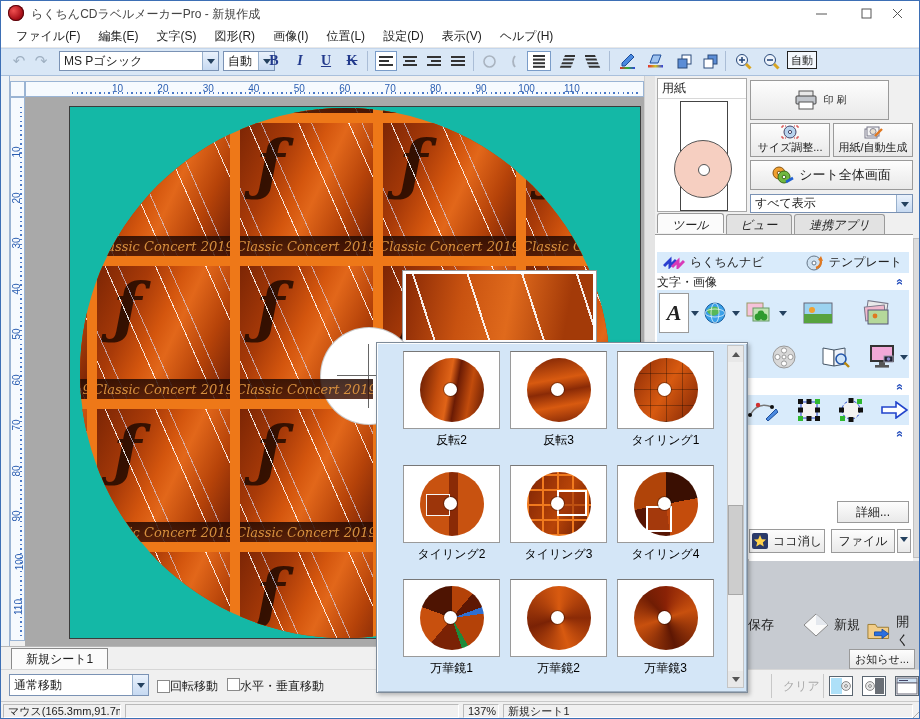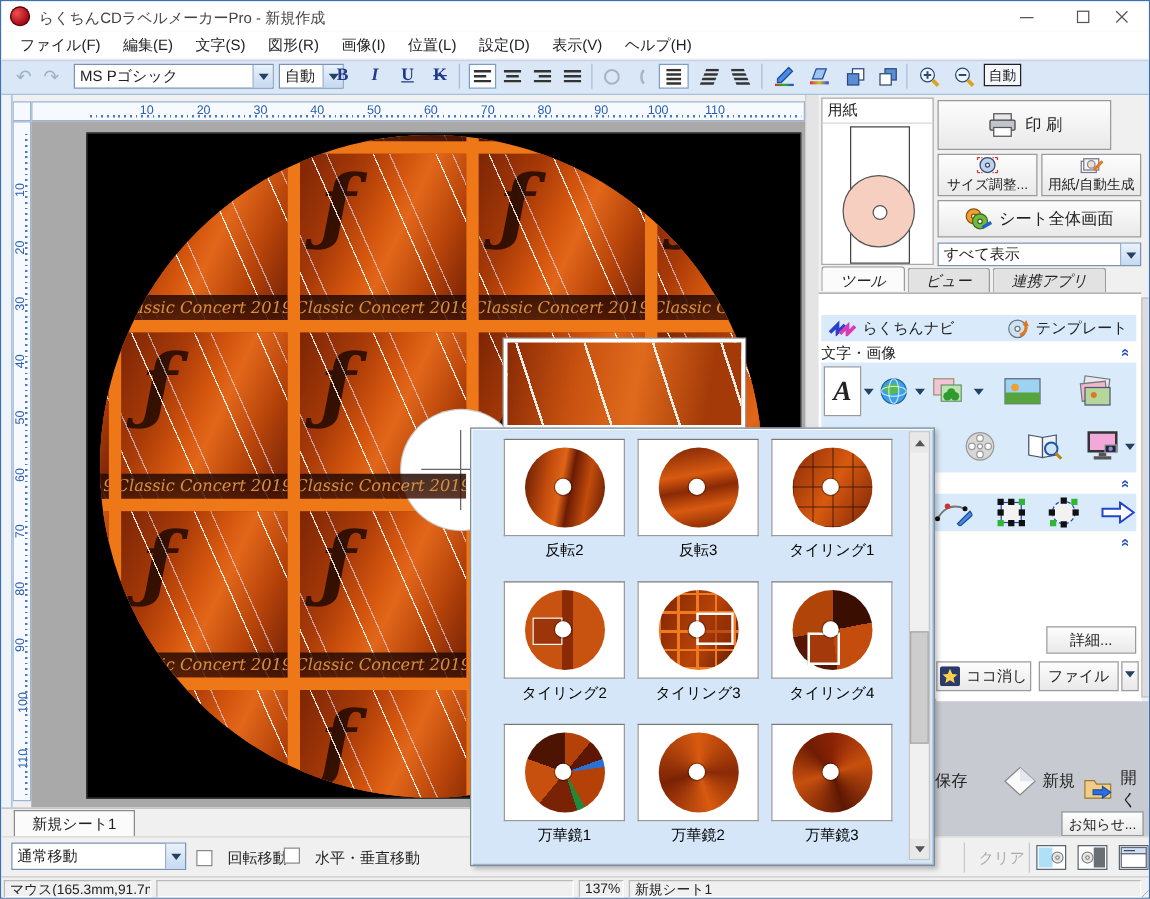--- a/index.html
+++ b/index.html
@@ -33,21 +33,21 @@
   .ruler-corner{left:9px;top:80px;width:15px;height:16px;background:#f6fafe;border:1px solid #9ab4d4;box-sizing:border-box;}
   .hruler{left:24px;top:80px;width:619px;height:16px;background:#f6fafe;border:1px solid #9ab4d4;box-sizing:border-box;overflow:hidden;}
   .hruler::after{content:"";position:absolute;left:46px;right:2px;bottom:2px;height:2px;
                  background:repeating-linear-gradient(90deg,#4a79c8 0 1.4px,transparent 1.4px 4.55px);}
   .vruler{left:9px;top:96px;width:15px;height:544px;background:#f6fafe;border:1px solid #9ab4d4;box-sizing:border-box;overflow:hidden;}
   .vruler::after{content:"";position:absolute;top:9px;bottom:2px;right:2px;width:2px;
                  background:repeating-linear-gradient(180deg,#4a79c8 0 1.4px,transparent 1.4px 4.55px);}
   .hnum{position:absolute;top:1px;transform:translateX(-50%);font-size:10px;color:#2a5db0;}
   .vnum{position:absolute;left:0px;transform:translateY(-50%) rotate(-90deg);font-size:10px;color:#2a5db0;}
   .viewport{left:24px;top:96px;width:619px;height:549px;background:#a9a9a9;overflow:hidden;}
-  .page{position:absolute;left:44px;top:9px;width:572px;height:533px;background:#000000;border:1px solid #3c3c3c;box-sizing:border-box;}
+  .page{position:absolute;left:44px;top:9px;width:572px;height:533px;background:#14b8a6;border:1px solid #3c3c3c;box-sizing:border-box;}
   .cd{position:absolute;left:10px;top:1px;width:530px;height:530px;border-radius:50%;overflow:hidden;background:#ee7818;}
   .tile{position:absolute;width:133px;height:133px;overflow:hidden;
         background:linear-gradient(115deg,#61180399 0,#a83a08 28%,#d4560e 46%,#e2671a 56%,#b64309 76%,#701f06 100%),#a53a08;}
   .tile::before{content:"ƒ";position:absolute;left:16px;top:2px;font:italic 700 66px "DejaVu Serif","Liberation Serif",serif;color:rgba(24,6,0,.8);}
   .tile::after{content:"";position:absolute;inset:0;
         background:repeating-linear-gradient(66deg,transparent 0 15px,rgba(255,255,255,.85) 15px 16px,transparent 16px 27px,rgba(214,224,255,.6) 27px 28px,transparent 28px 46px);}
   .band{position:absolute;left:0;right:0;bottom:0;height:20px;background:linear-gradient(rgba(34,9,2,.85),rgba(66,20,5,.85));
         display:flex;align-items:center;justify-content:center;z-index:2;}
   .band span{font:italic 13px "DejaVu Serif","Liberation Serif",serif;color:#d68f3e;white-space:nowrap;}
   .hole{position:absolute;left:295px;top:324px;width:96px;height:96px;border-radius:50%;background:#fff;box-shadow:0 0 0 1px #c9c9c9;}
@@ -104,21 +104,21 @@
   .pscroll{position:absolute;right:3px;top:2px;width:17px;height:343px;background:#f0f0f0;border:1px solid #c5c5c5;box-sizing:border-box;}
   .sbtn{position:absolute;left:0;width:15px;height:16px;background:#e8e8e8;display:flex;align-items:center;justify-content:center;}
   .thumb{position:absolute;left:0px;top:159px;width:15px;height:90px;background:#cdcdcd;border:1px solid #a8a8a8;box-sizing:border-box;}
   .chev-u{width:0;height:0;border:4px solid transparent;border-bottom:5px solid #555;margin-top:-4px;}
   .chev-d{width:0;height:0;border:4px solid transparent;border-top:5px solid #555;margin-bottom:-4px;}
   
   .sheetrow{left:0;top:645px;width:643px;height:23px;background:#f0f0f0;border-top:1px solid #b8b8b8;box-sizing:border-box;}
   .sheettab{position:absolute;left:10px;top:1px;width:97px;height:22px;background:#fbfbfb;border:1px solid #8a8a8a;border-bottom:none;box-sizing:border-box;display:flex;align-items:center;justify-content:center;}
   .ctlrow{left:0;top:668px;width:920px;height:32px;background:#f0f0f0;border-top:1px solid #d6d6d6;box-sizing:border-box;}
   .cb{width:13px;height:13px;background:#fff;border:1px solid #8a8a8a;box-sizing:border-box;}
-  .cklabel{margin-left:12px;}
+  .cklabel{margin-left:0;}
   .vsep{position:absolute;top:4px;width:1px;height:24px;background:#c8c8c8;}
   .mini-ico{position:absolute;top:6px;width:24px;height:20px;border:1px solid #5a6570;background:#fff;box-sizing:border-box;}
   .statusbar{left:0;top:700px;width:920px;height:19px;background:#f0f0f0;border-top:1px solid #c9c9c9;box-sizing:border-box;}
   .scell{position:absolute;top:2px;height:14px;border:1px solid #b9b9b9;border-right-color:#fff;border-bottom-color:#fff;box-sizing:border-box;padding:0 4px;font-size:11px;display:flex;align-items:center;white-space:nowrap;overflow:hidden;}
   .grip{position:absolute;right:1px;top:5px;width:12px;height:12px;
         background:repeating-linear-gradient(135deg,transparent 0 3px,#aaa 3px 4px);clip-path:polygon(100% 0,100% 100%,0 100%);}
 </style>
 </head>
 <body>
 
@@ -456,21 +456,21 @@
   </div>
 
   <div class="abs splitter"></div>
   <div class="abs rpanel">
     <div class="paperbox">
       <span class="cap">用紙</span>
       <div class="sheetprev">
         <div class="cdprev"></div>
       </div>
     </div>
-    <div class="abs btn" style="left:95px;top:4px;width:139px;height:40px;font-size:13px">
+    <div class="abs btn" style="left:95px;top:4px;width:139px;height:40px;font-size:10px">
       <svg width="26" height="20" viewBox="0 0 26 20">
           <rect x="6" y="1" width="14" height="6" fill="#e8e8e8" stroke="#555"></rect>
           <rect x="3" y="6" width="20" height="8" rx="1" fill="#c2c6cc" stroke="#444"></rect>
           <rect x="6" y="12" width="14" height="7" fill="#fff" stroke="#555"></rect>
         </svg>
       <span>印 刷</span>
     </div>
     <div class="abs btn col" style="left:95px;top:47px;width:80px;height:34px">
       <svg width="18" height="14" viewBox="0 0 18 14">
           <circle cx="9" cy="7" r="6" fill="#b8d4ee" stroke="#446"></circle>

